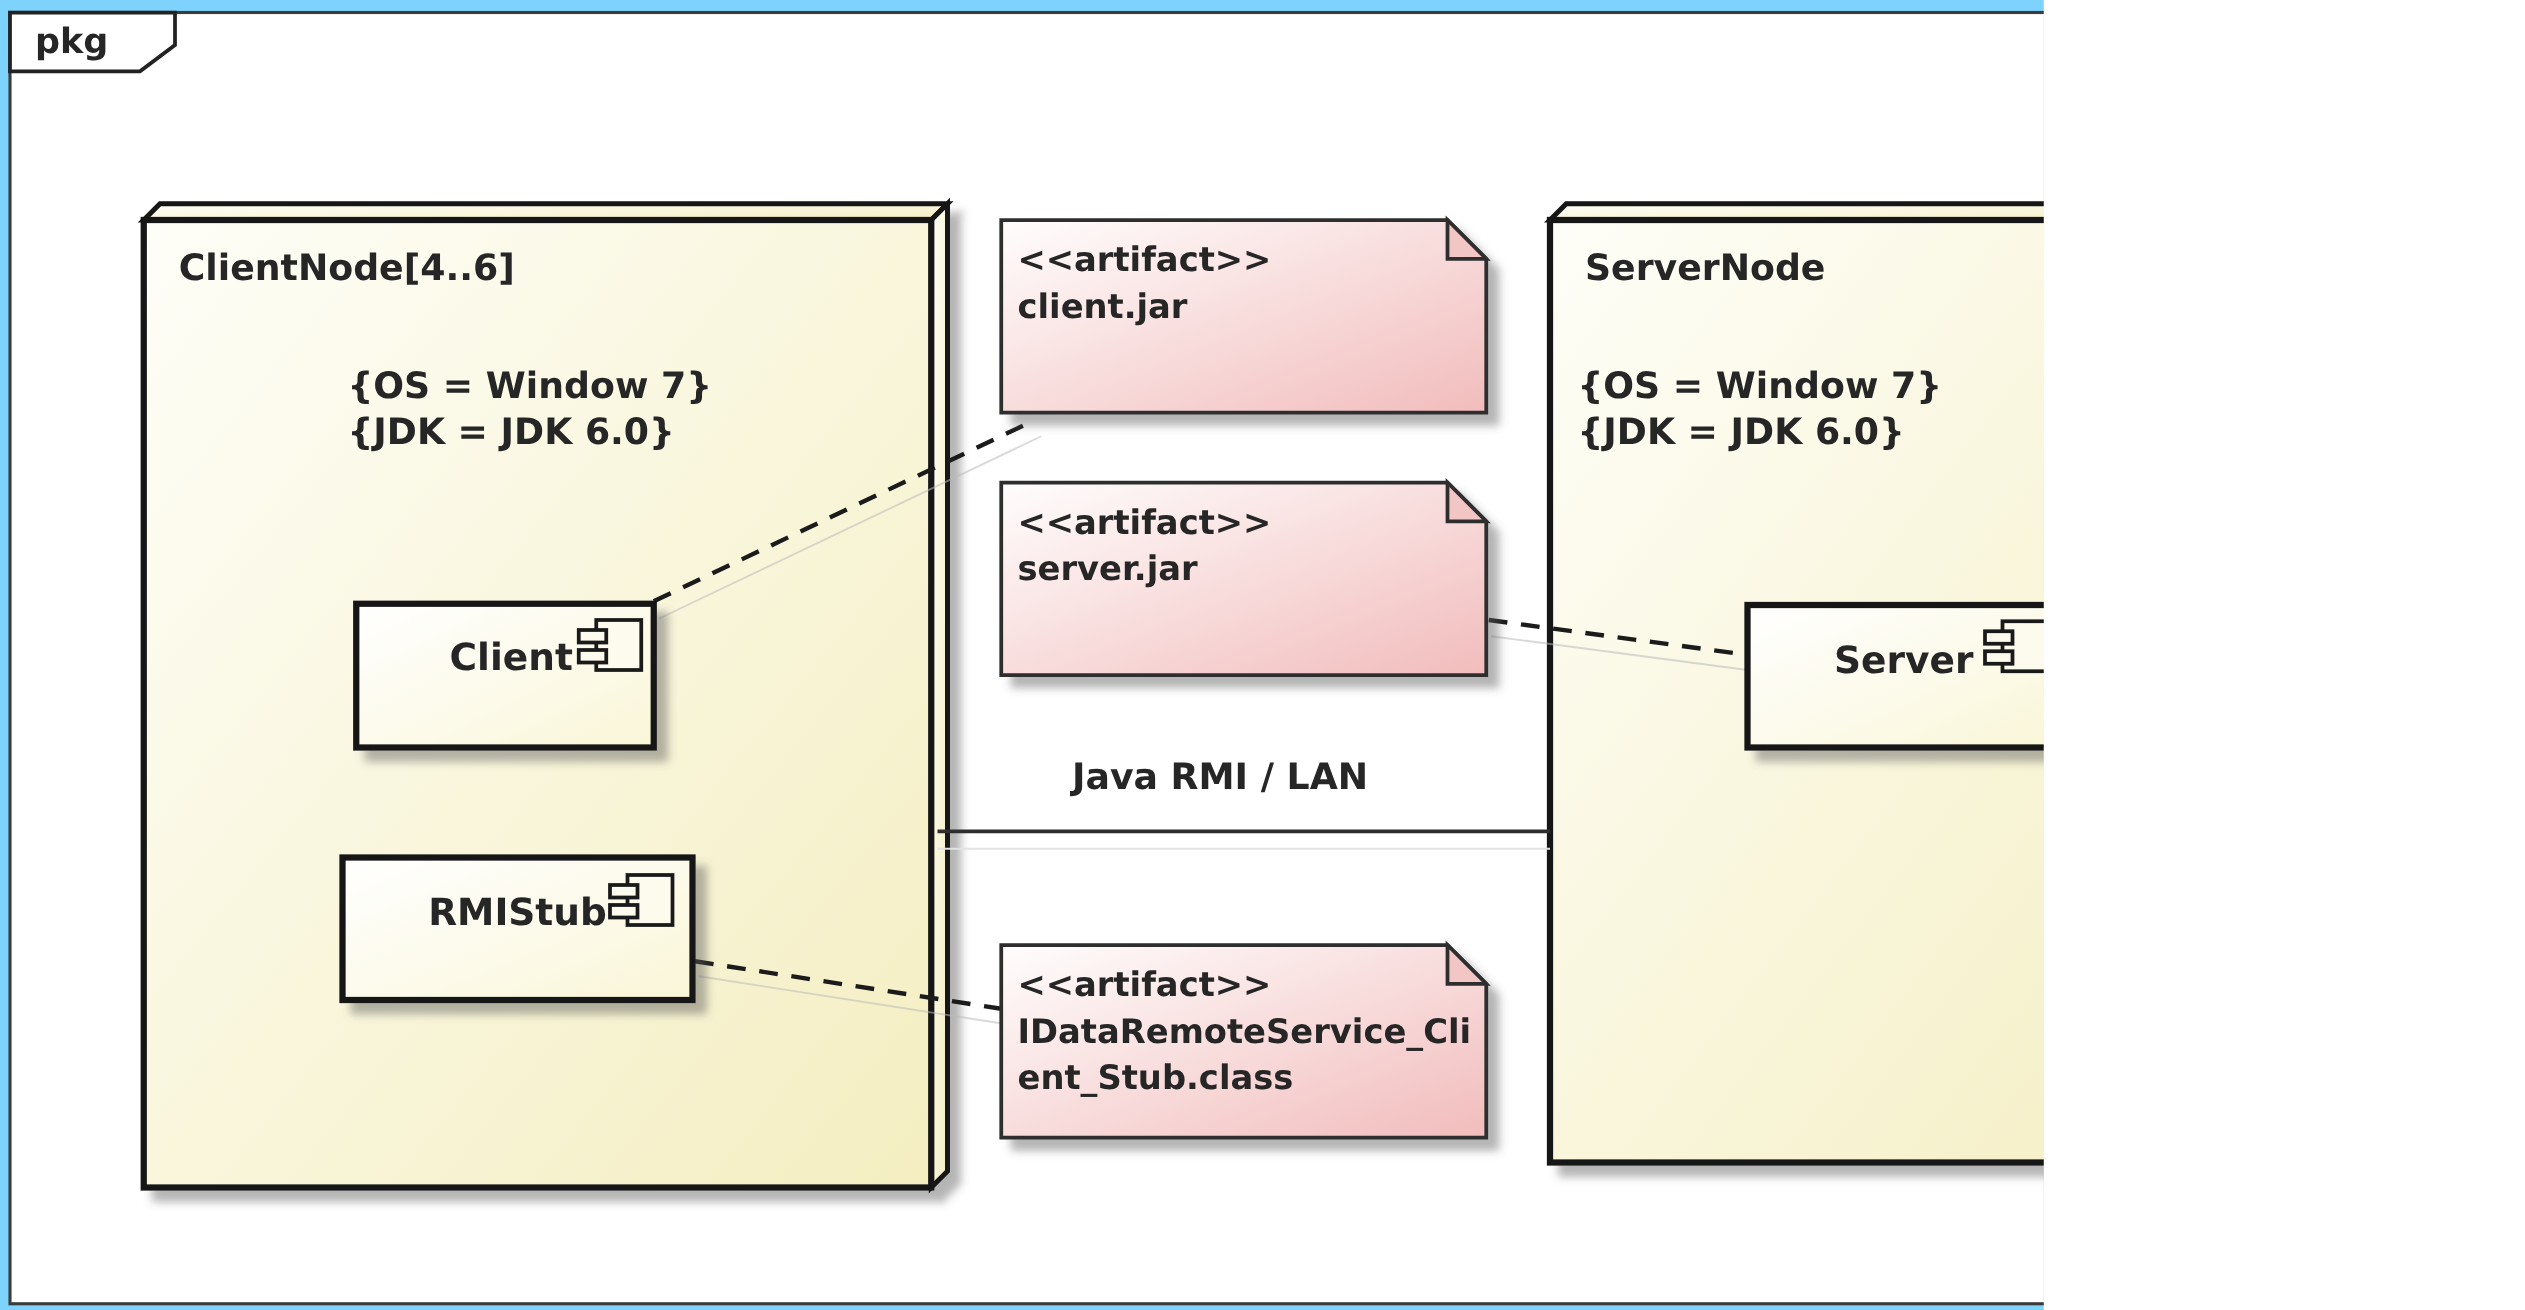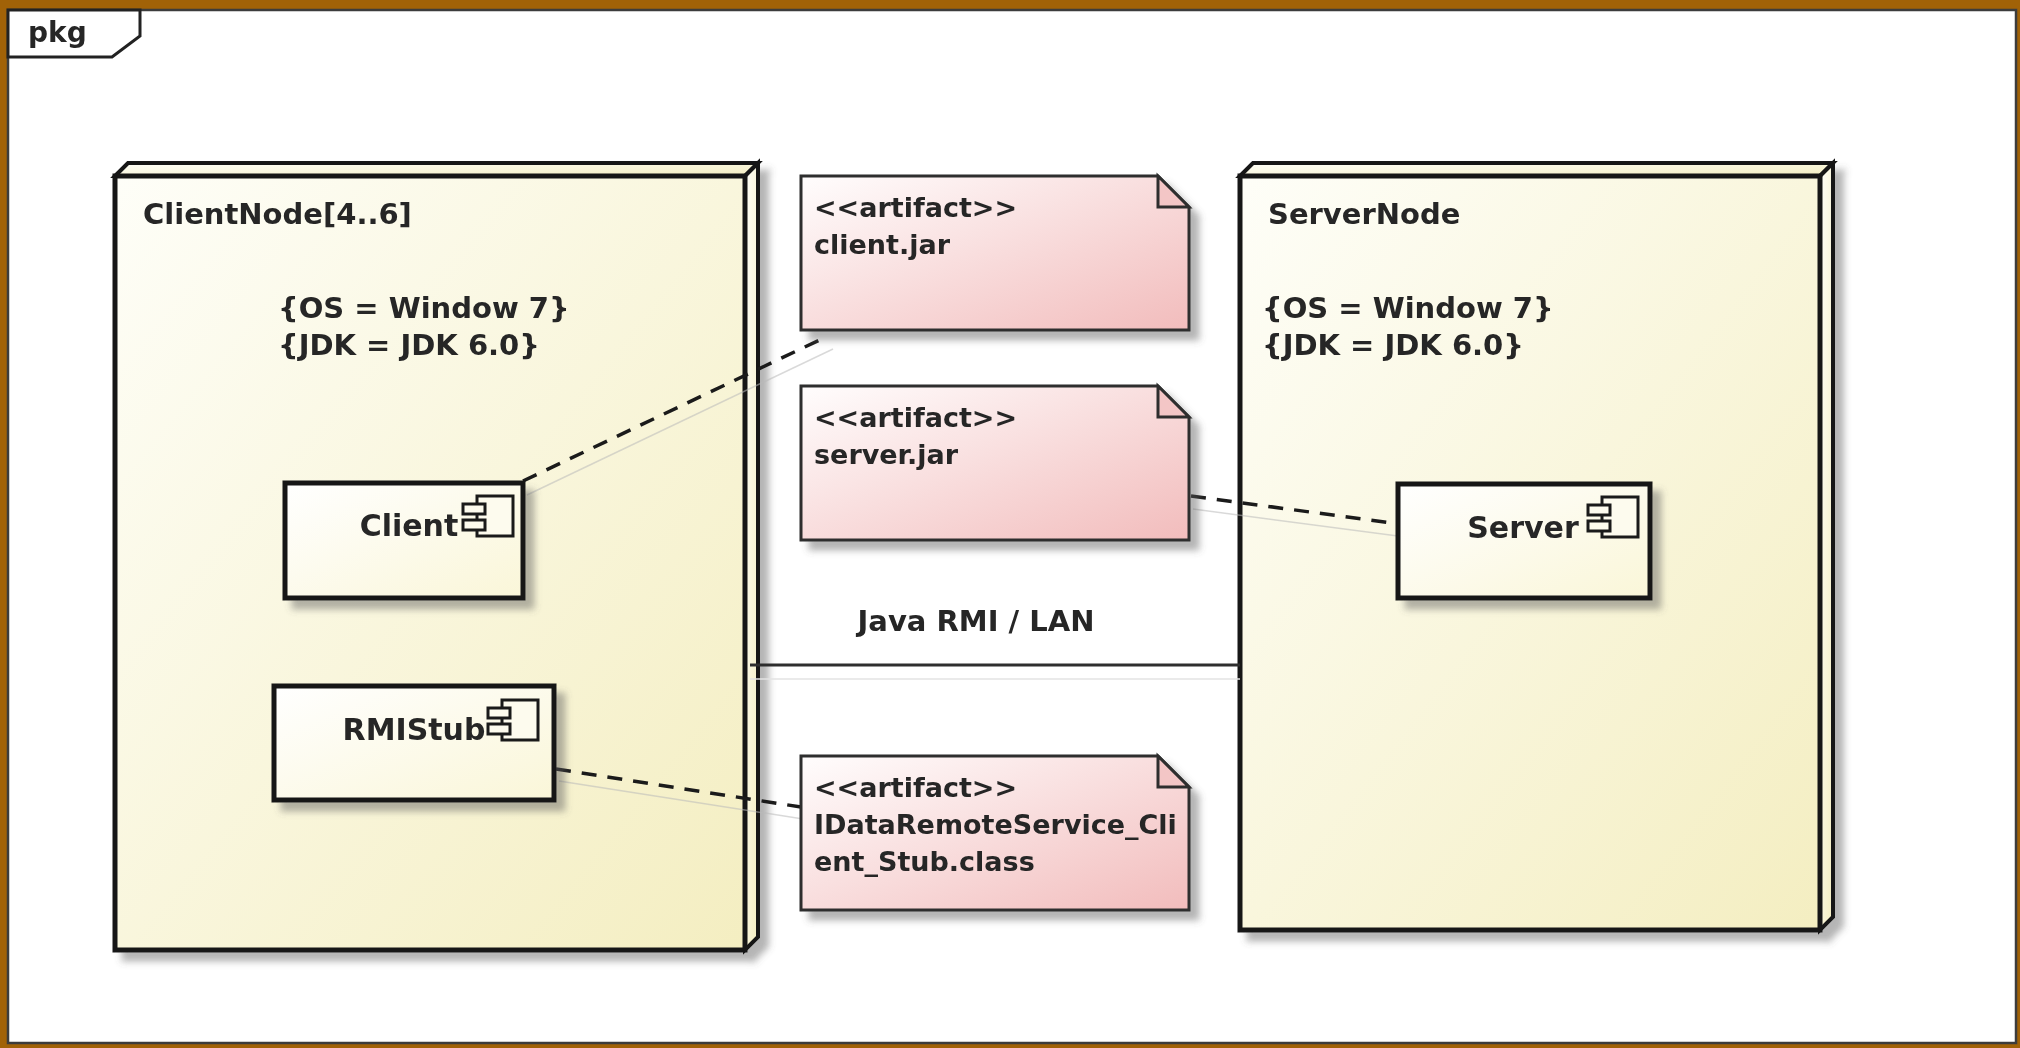--- a/index.html
+++ b/index.html
@@ -1,16 +1,16 @@
 <!DOCTYPE html>
 <html><head>
 <meta charset="utf-8">
 <style>
   html,body { margin:0; padding:0; background:#ffffff; }
-  .stage { position:relative; width:2020px; height:1048px; background:#a16207; overflow:hidden; }
+  .stage { position:relative; width:1635px; height:1048px; background:#7dd3fc; overflow:hidden; }
   .t { font-family:"DejaVu Sans","Liberation Sans",sans-serif; font-weight:600; fill:#262626; }
   .pkg-label   { font-size:28px; font-weight:700; }
   .node-title  { font-size:29px; }
   .node-props  { font-size:29px; }
   .comp-label  { font-size:30px; }
   .art-text    { font-size:27px; }
   .link-label  { font-size:29px; }
 </style>
 </head>
 <body>

